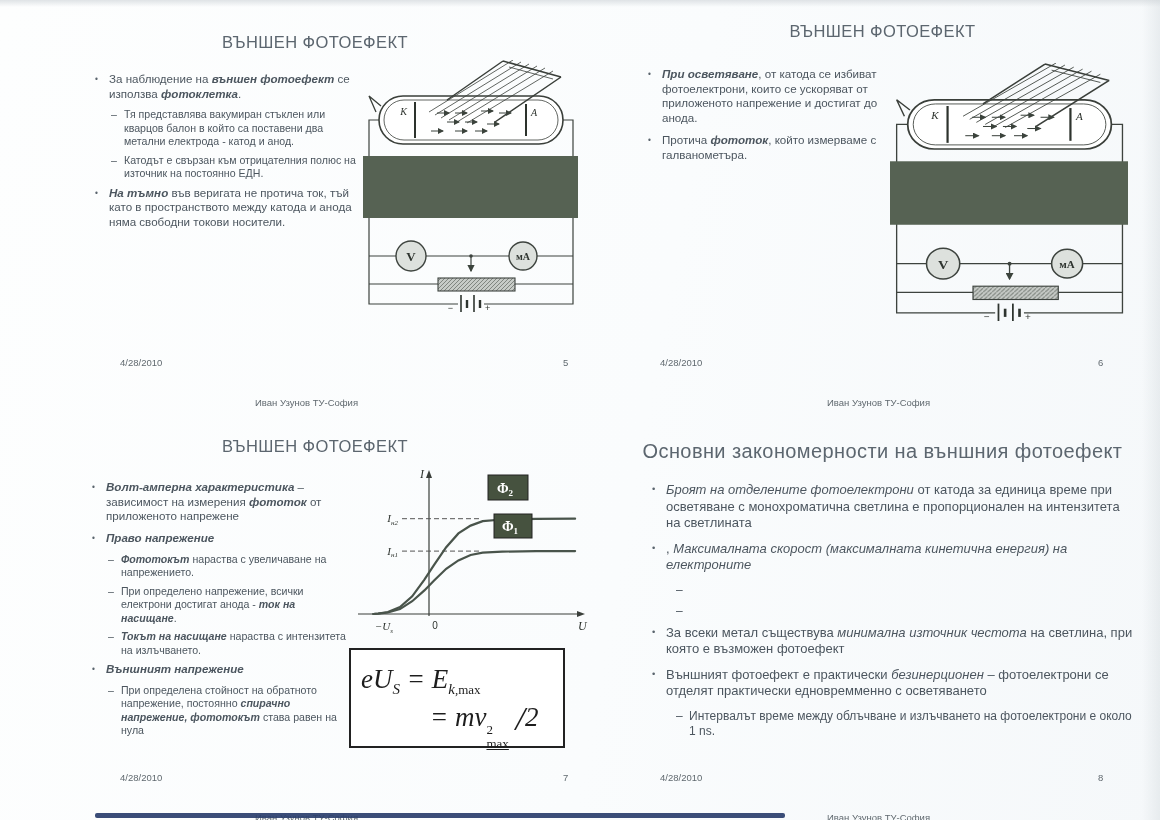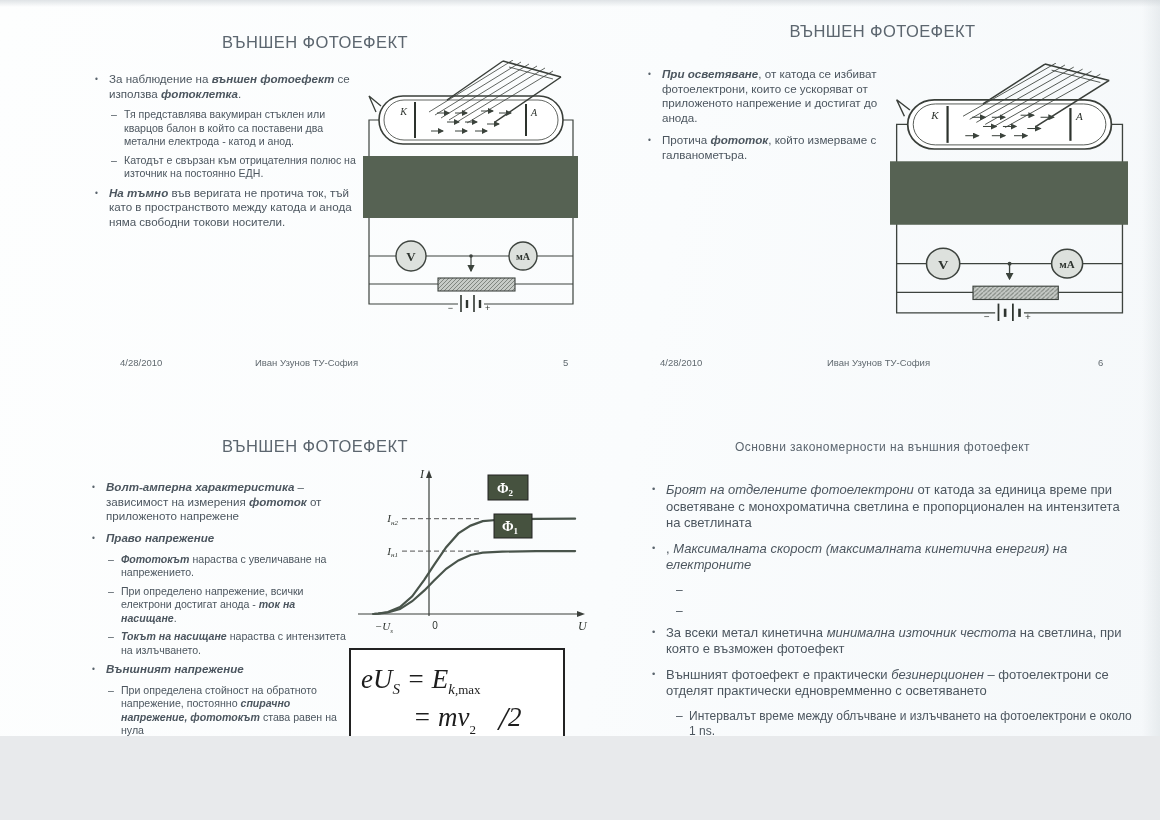--- a/index.html
+++ b/index.html
@@ -1,16 +1,16 @@
 <!DOCTYPE html>
 <html><head>
 <meta charset="utf-8">
 <style>
   html,body{margin:0;padding:0;background:#e8eaec;}
-  .page{position:relative;width:1160px;height:736px;margin:0 auto;overflow:hidden;
+  .page{position:relative;width:1160px;height:820px;margin:0 auto;overflow:hidden;
         background:linear-gradient(100deg,#fdfefe 0%,#fafcfd 55%,#f5f8fa 100%);
         font-family:"Liberation Sans",sans-serif;}
   .page::before{content:"";position:absolute;left:0;top:0;width:100%;height:7px;
         background:linear-gradient(#dfe3e6,rgba(255,255,255,0));pointer-events:none;}
   .page::after{content:"";position:absolute;right:0;top:0;width:18px;height:100%;
         background:linear-gradient(90deg,rgba(255,255,255,0),rgba(205,212,216,.35));pointer-events:none;}
   .slide{position:absolute;}
   .slide-title{position:absolute;left:0;width:100%;text-align:center;color:#5c666f;
         font-size:16.5px;letter-spacing:.4px;white-space:nowrap;}
   .bullets{position:absolute;color:#4c565f;line-height:1.27;}
@@ -20,32 +20,32 @@
   .bullet.l2{margin-left:16px;}
   .bullet.l2 .marker{flex:0 0 13px;}
   .small .bullet.l1{font-size:11.6px;margin-bottom:7px;}
   .small .bullet.l2{font-size:10.6px;margin-bottom:5px;}
   .large .bullet.l1{font-size:13px;margin-bottom:9px;}
   .large .bullet.l2{font-size:12px;margin-bottom:6px;margin-left:24px;}
   .seg-b{font-style:italic;font-weight:700;}
   .seg-i{font-style:italic;}
   .footer{position:absolute;left:0;width:100%;font-size:9.5px;color:#60696f;}
   .footer .f-date{position:absolute;}
-  .footer .f-author{position:absolute;}
+  .footer .f-author{position:absolute;margin-top:40px;}
   .footer .f-num{position:absolute;}
   .diagram{position:absolute;}
   .serif-it{font-family:"Liberation Serif",serif;font-style:italic;}
   .formula-box{position:absolute;border:2px solid #222;background:#fff;
         font-family:"Liberation Serif",serif;font-style:italic;color:#1d1d1d;
         padding:14px 10px 4px 10px;box-sizing:border-box;}
   .f-line{white-space:nowrap;}
   .f-main{font-size:27px;}
   .f-sub{font-size:15px;vertical-align:-6px;}
   .f-sub2{font-size:13px;vertical-align:-6px;font-style:normal;}
-  .f-line2{margin-left:52px;margin-top:2px;}
+  .f-line2{margin-left:69px;margin-top:2px;}
   .supsub{display:inline-flex;flex-direction:column;vertical-align:-8px;
         font-size:13px;line-height:1.05;}
   .supsub .sup{font-style:normal;}
   .supsub .sub{font-style:normal;text-decoration:underline;}
   .f-slash{font-size:34px;vertical-align:-4px;}
   .navy-strip{position:absolute;left:95px;top:813px;width:690px;height:5px;
         background:#2b3f6d;border-radius:2px;filter:blur(.5px);opacity:.92;}
 </style>
 </head>
 <body>
@@ -333,39 +333,39 @@
     </div>
 
     <div class="footer" style="top:352px;">
       <span class="f-date" style="left:90px;">4/28/2010</span>
       <span class="f-author" style="left:225px;">Иван Узунов ТУ-София</span>
       <span class="f-num" style="left:533px;">7</span>
     </div>
   </div>
 
   <div class="slide" style="left:610px;top:420px;width:545px;height:385px;">
-    <div class="slide-title" style="top:20px;font-size:12px;">Основни закономерности на външния фотоефект</div>
+    <div class="slide-title" style="top:20px;font-size:20px;">Основни закономерности на външния фотоефект</div>
     <div class="bullets large" style="left:42px;top:62px;width:485px;">
         <div class="bullet l1">
           <span class="marker">•</span>
           <span class="btext"><span class="seg-i">Броят на отделените фотоелектрони</span><span> от катода за единица време при осветяване с монохроматична светлина е пропорционален на интензитета на светлината</span></span>
         </div>
         <div class="bullet l1">
           <span class="marker">•</span>
           <span class="btext"><span>, </span><span class="seg-i">Максималната скорост (максималната кинетична енергия) на електроните</span></span>
         </div>
         <div class="bullet l2">
           <span class="marker">–</span>
         </div>
         <div class="bullet l2">
           <span class="marker">–</span>
         </div>
         <div class="bullet l1">
           <span class="marker">•</span>
-          <span class="btext"><span>За всеки метал кинетична </span><span class="seg-i">минимална източник честота</span><span> на светлина, при която е възможен фотоефект</span></span>
+          <span class="btext"><span>За всеки метал съществува </span><span class="seg-i">минимална източник честота</span><span> на светлина, при която е възможен фотоефект</span></span>
         </div>
         <div class="bullet l1">
           <span class="marker">•</span>
           <span class="btext"><span>Външният фотоефект е практически </span><span class="seg-i">безинерционен</span><span> – фотоелектрони се отделят практически едновремменно с осветяването</span></span>
         </div>
         <div class="bullet l2">
           <span class="marker">–</span>
           <span class="btext"><span>Интервалът време между облъчване и излъчването на фотоелектрони е около 1 ns.</span></span>
         </div>
       </div>

